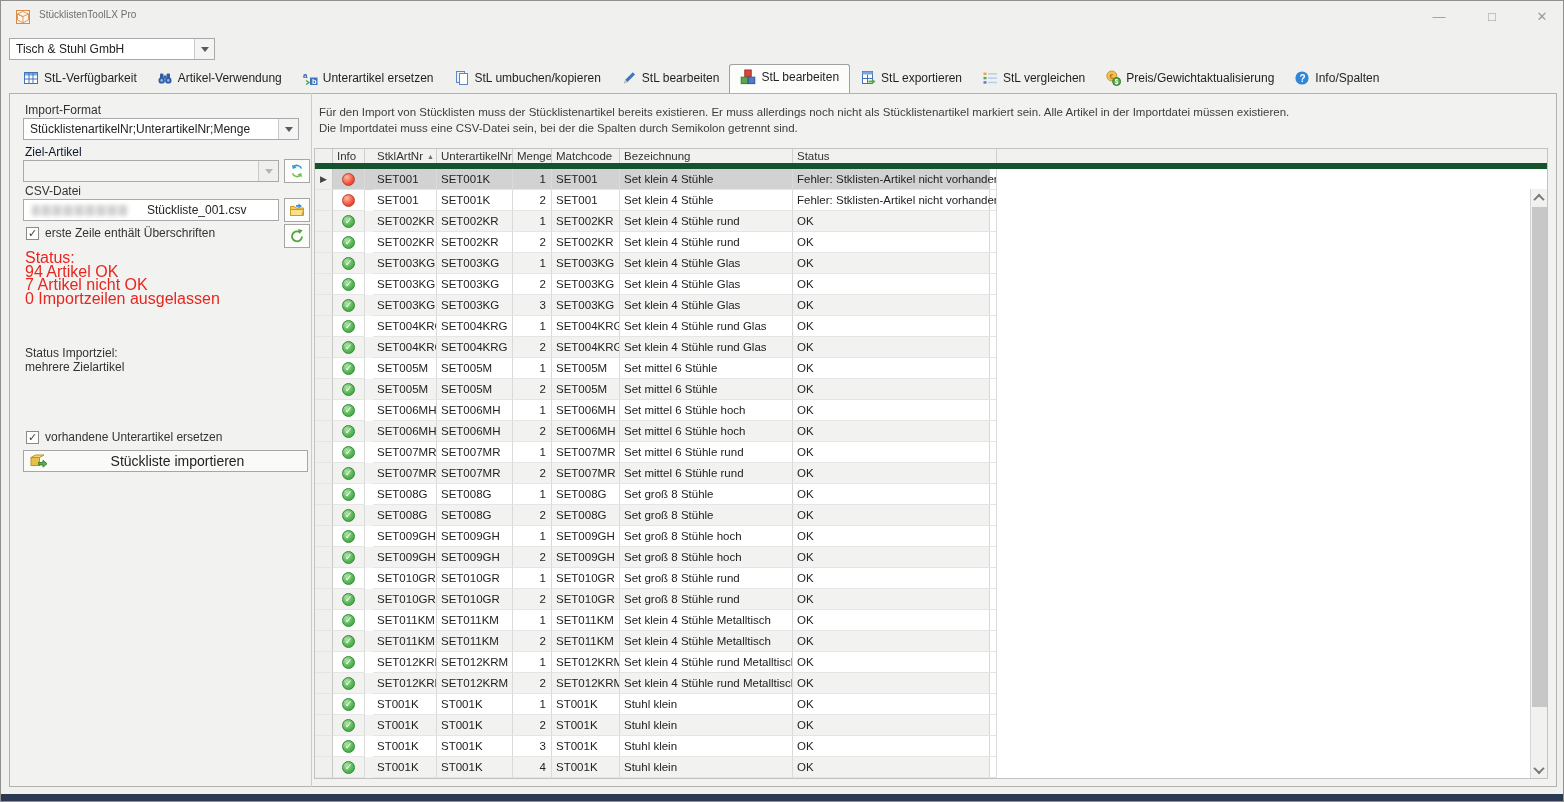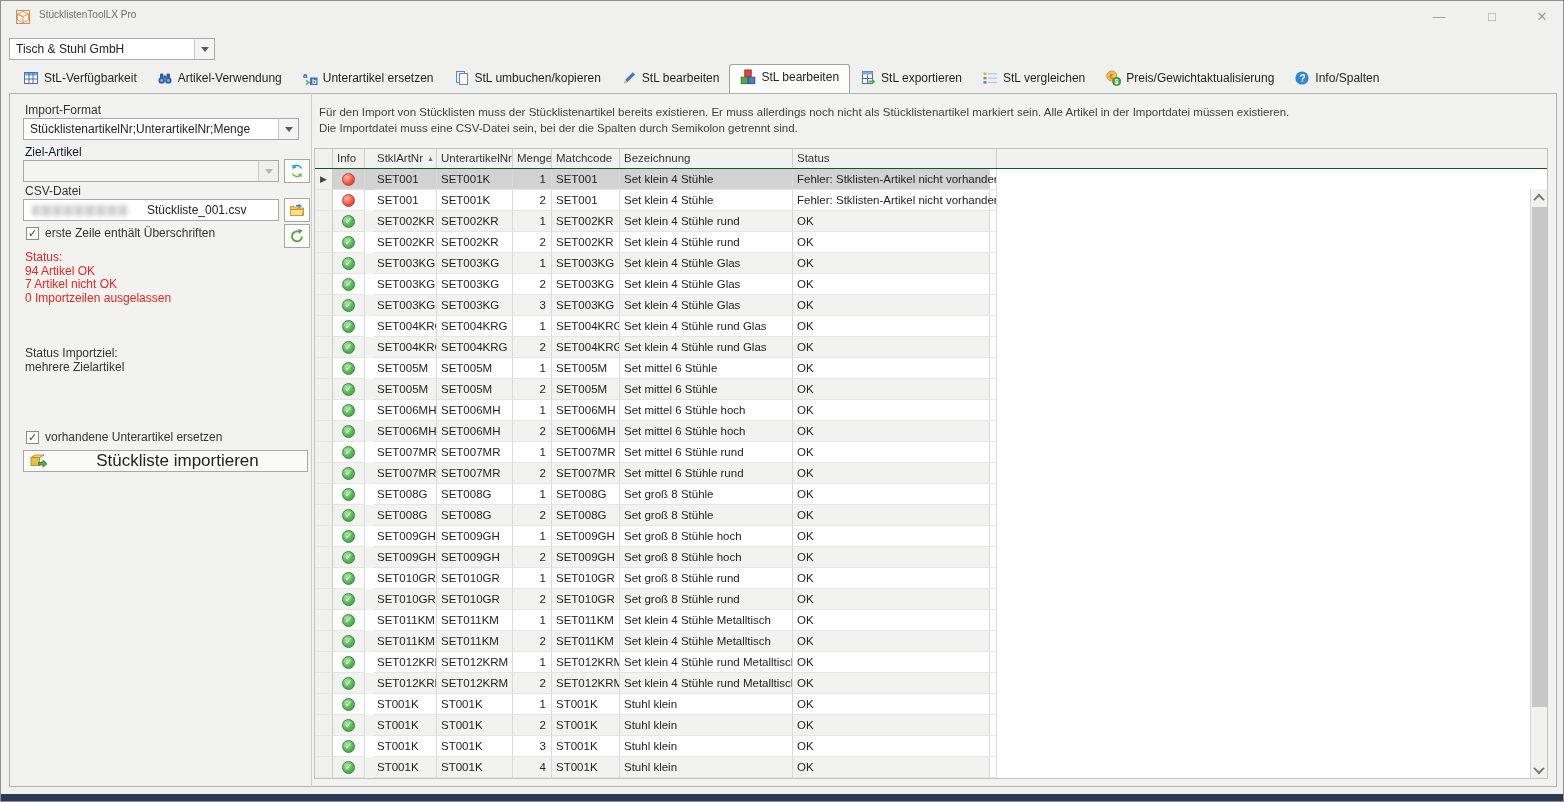--- a/index.html
+++ b/index.html
@@ -60,37 +60,37 @@
   #btn-open-file{left:283px;top:197px;}
   #btn-reload{left:283px;top:223px;}
 
   .cbrow{position:absolute;display:flex;align-items:center;gap:6px;font-size:12px;color:#333;}
   .cbbox{width:13px;height:13px;background:#fff;border:1px solid #8a8a8a;box-sizing:border-box;
          display:flex;align-items:center;justify-content:center;font-size:11px;color:#3c3c3c;
          line-height:11px;}
   #cb-first-row{left:25px;top:225px;}
   #cb-replace{left:25px;top:429px;}
 
-  #status-block{position:absolute;left:24px;top:250px;font-size:12px;line-height:13.5px;color:#e8261f;}
+  #status-block{position:absolute;left:24px;top:250px;font-size:16px;line-height:13.5px;color:#e8261f;}
   #import-target{position:absolute;left:24px;top:345px;font-size:12px;line-height:14px;color:#333;}
 
   #btn-import{position:absolute;left:22px;top:449px;width:285px;height:22px;background:#fafaf9;
               border:1px solid #a6a6a6;box-sizing:border-box;display:flex;align-items:center;
-              font-size:17px;color:#222;cursor:default;}
+              font-size:14px;color:#222;cursor:default;}
   #btn-import .lab{flex:1;text-align:center;}
   #btn-import .icn{margin-left:6px;width:18px;}
 
   
   #info-text{position:absolute;left:318px;top:103px;width:1230px;font-size:11.5px;
              line-height:16px;color:#3d3d3d;}
 
   
   #grid{position:absolute;left:313px;top:147px;width:1234px;height:631px;background:#fff;
         border:1px solid #c2c2c2;box-sizing:border-box;font-size:11.5px;}
-  #grid-header{display:flex;height:20px;background:#f1f1f0;border-bottom:1px solid #14532d;
+  #grid-header{display:flex;height:20px;background:#f1f1f0;border-bottom:6px solid #14532d;
                box-sizing:border-box;color:#333;}
   .hcell{box-sizing:border-box;border-right:1px solid #cfcfcf;padding-left:4px;line-height:19px;
          white-space:nowrap;overflow:hidden;display:flex;align-items:center;gap:4px;}
   .hfill{flex:1;border-right:none;}
   .sort-arrow{font-size:7px;color:#6f6f6f;margin-left:auto;margin-right:5px;}
   #grid-body{position:absolute;left:0;top:20px;right:0;bottom:0;overflow:hidden;}
   #grid-rows{position:absolute;left:0;top:0;width:674px;}
   #grid-fill{position:absolute;left:674px;top:0;right:17px;bottom:0;background:#fff;
              border-left:1px solid #d8d8d8;}
   .grow{display:flex;height:21px;box-sizing:border-box;background:#fff;}

